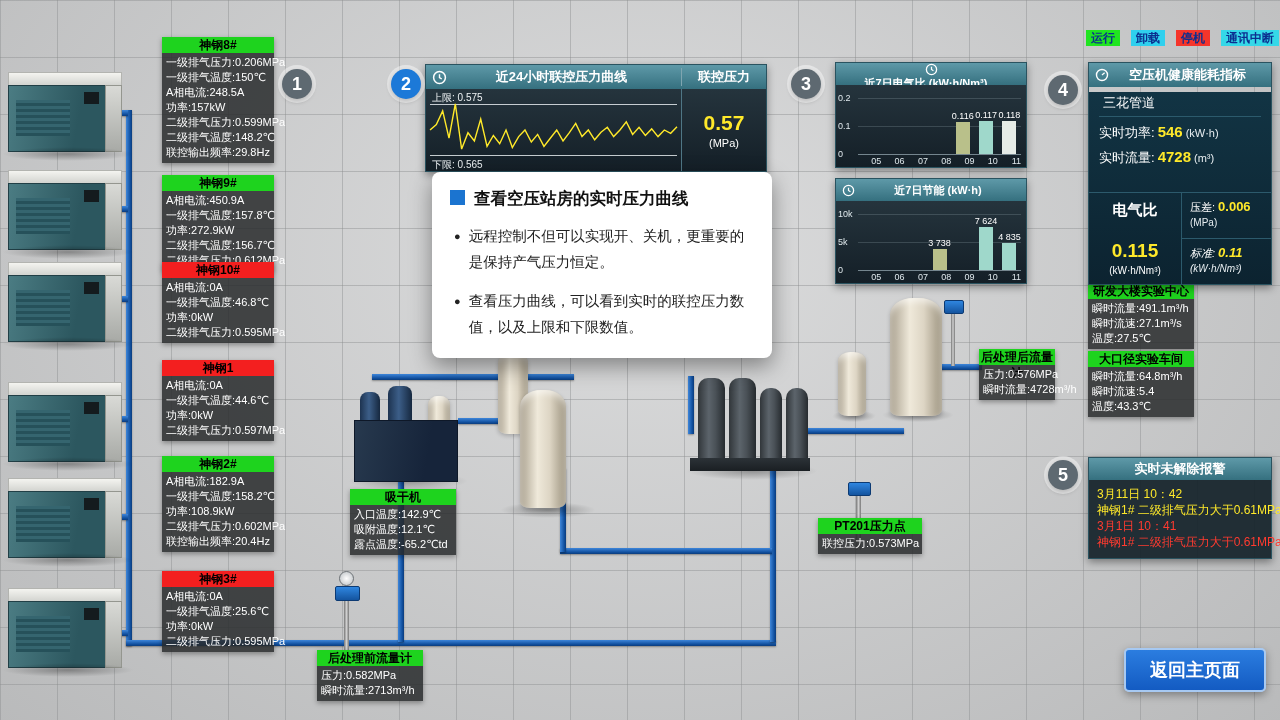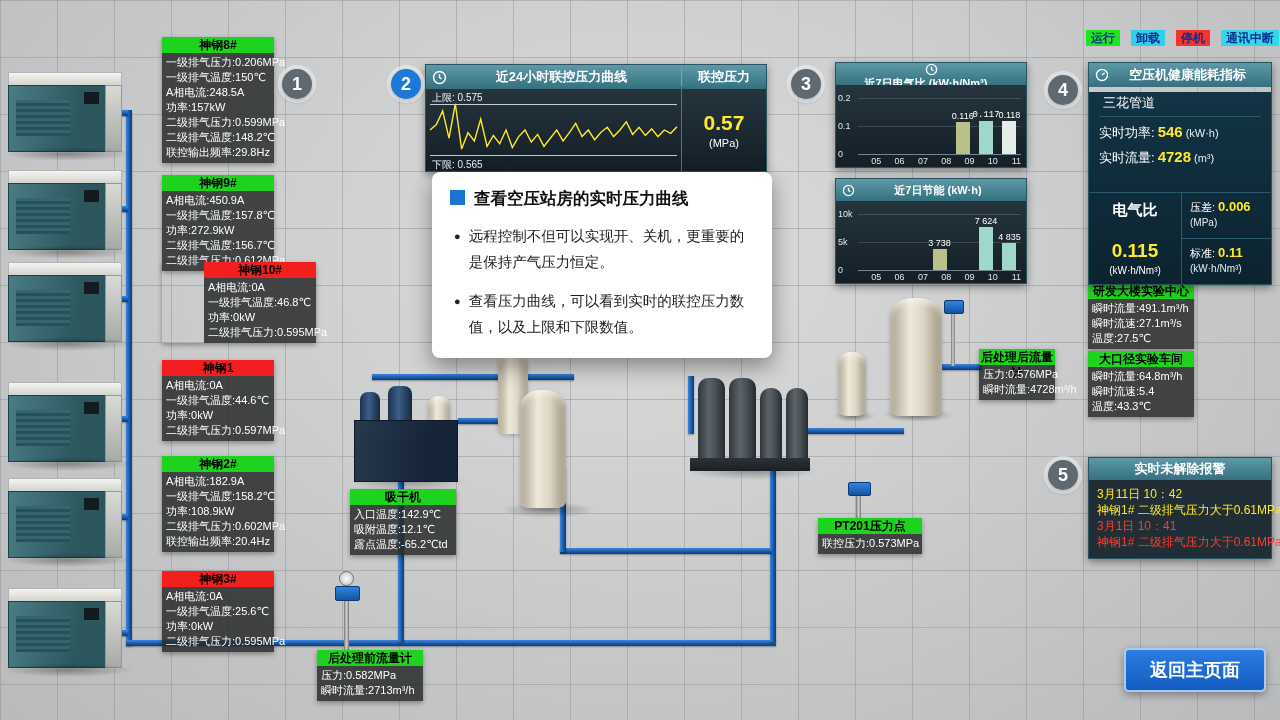--- a/index.html
+++ b/index.html
@@ -71,21 +71,21 @@
   .hp-row{margin:6px 10px 0 10px;font-size:13px;}
   .hp-row .val{color:#ffe92a;font-weight:bold;font-size:15px;margin:0 3px;}
   .hp-row .unit{font-size:11px;color:#e8eef1;}
   .hp-split{position:absolute;left:0;right:0;top:100px;bottom:0;border-top:1px solid #2c5a6c;display:flex;}
   .hp-left{width:92px;border-right:1px solid #2c5a6c;display:flex;flex-direction:column;align-items:center;justify-content:center;}
   .hp-ratio-label{font-size:15px;font-weight:bold;}
   .hp-ratio-value{color:#ffe92a;font-size:19px;font-weight:bold;margin-top:20px;}
   .hp-ratio-unit{font-size:10px;margin-top:3px;}
   .hp-right{flex:1;display:flex;flex-direction:column;}
   .hp-mini{flex:1;padding:6px 8px 0 8px;font-size:11px;}
-  .hp-mini + .hp-mini{border-top:1px solid #2c5a6c;}
+  .hp-mini + .hp-mini{border-top:1px solid #2c5a6c;font-style:italic;}
   .hp-mini .val{color:#ffe92a;font-weight:bold;font-size:13px;margin-left:3px;}
   .hp-mini .unit{display:block;font-size:10px;color:#e8eef1;margin-top:2px;}
   
   .alarm-body{background:rgba(22,36,44,.94);padding:6px 8px;height:66px;}
   .al{font-size:12px;line-height:16px;white-space:nowrap;}
   .al.y{color:#ffe92a;}
   .al.r{color:#ff3b30;}
   
   .chip{position:absolute;top:30px;height:16px;line-height:16px;padding:0 5px;font-size:12px;font-weight:bold;color:#0b2e8f;z-index:9;cursor:pointer;}
   .backbtn{position:absolute;left:1124px;top:648px;width:138px;height:40px;background:linear-gradient(#2b7de0,#135bc2);
@@ -220,21 +220,21 @@
   <div class="dpanel" style="left:162px;top:175px;">
     <div class="dhead green">神钢9#</div>
     <div class="drows">
       <div class="drow">A相电流:450.9A</div>
       <div class="drow">一级排气温度:157.8℃</div>
       <div class="drow">功率:272.9kW</div>
       <div class="drow">二级排气温度:156.7℃</div>
       <div class="drow">二级排气压力:0.612MPa</div>
     </div>
   </div>
-  <div class="dpanel" style="left:162px;top:262px;padding-left:42px;">
+  <div class="dpanel" style="left:162px;top:262px;">
     <div class="dhead red">神钢10#</div>
     <div class="drows">
       <div class="drow">A相电流:0A</div>
       <div class="drow">一级排气温度:46.8℃</div>
       <div class="drow">功率:0kW</div>
       <div class="drow">二级排气压力:0.595MPa</div>
     </div>
   </div>
   <div class="dpanel" style="left:162px;top:360px;">
     <div class="dhead red">神钢1</div>
@@ -358,21 +358,21 @@
           <div class="ytick" style="top: 64px;">0</div>
           <div class="xtick" style="left: 22px; width: 23.3px; top: 71px;">05</div>
           <div class="xtick" style="left: 45.3px; width: 23.3px; top: 71px;">06</div>
           <div class="xtick" style="left: 68.6px; width: 23.3px; top: 71px;">07</div>
           <div class="xtick" style="left: 91.9px; width: 23.3px; top: 71px;">08</div>
           <div class="xtick" style="left: 115.1px; width: 23.3px; top: 71px;">09</div>
           <div class="bar" style="left: 119.8px; width: 14px; top: 36.5px; height: 32.5px; background: rgb(185, 192, 138);"></div>
           <div class="blabel" style="left: 107px; width: 39.6px; top: 25.5px;">0.116</div>
           <div class="xtick" style="left: 138.4px; width: 23.3px; top: 71px;">10</div>
           <div class="bar" style="left: 143.1px; width: 14px; top: 36.2px; height: 32.8px; background: rgb(159, 216, 203);"></div>
-          <div class="blabel" style="left: 130.3px; width: 39.6px; top: 25.2px; font-family: Liberation Mono, monospace;">0.117</div>
+          <div class="blabel" style="left: 130.3px; width: 39.6px; top: 25.2px;">0.117</div>
           <div class="xtick" style="left: 161.7px; width: 23.3px; top: 71px;">11</div>
           <div class="bar" style="left: 166.4px; width: 14px; top: 36px; height: 33px; background: rgb(230, 236, 231);"></div>
           <div class="blabel" style="left: 153.6px; width: 39.6px; top: 25px;">0.118</div>
         </div>
     </div>
   </div>
 
   <div class="cpanel" style="left:835px;top:178px;width:190px;">
     <div class="chead" style="font-size:11px;">
       <span class="cicon">

